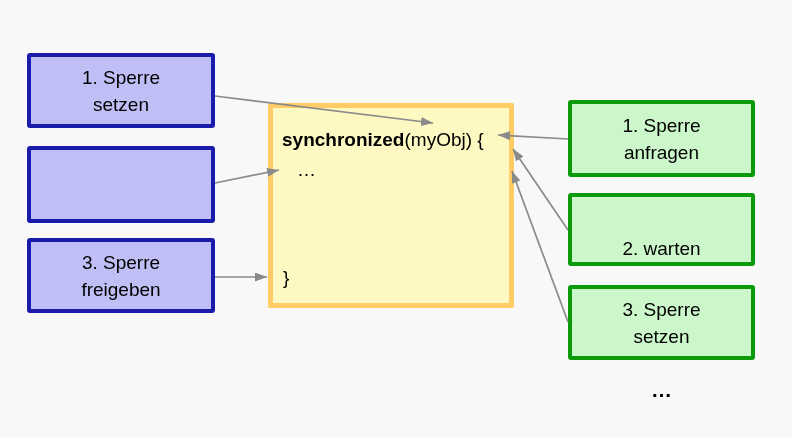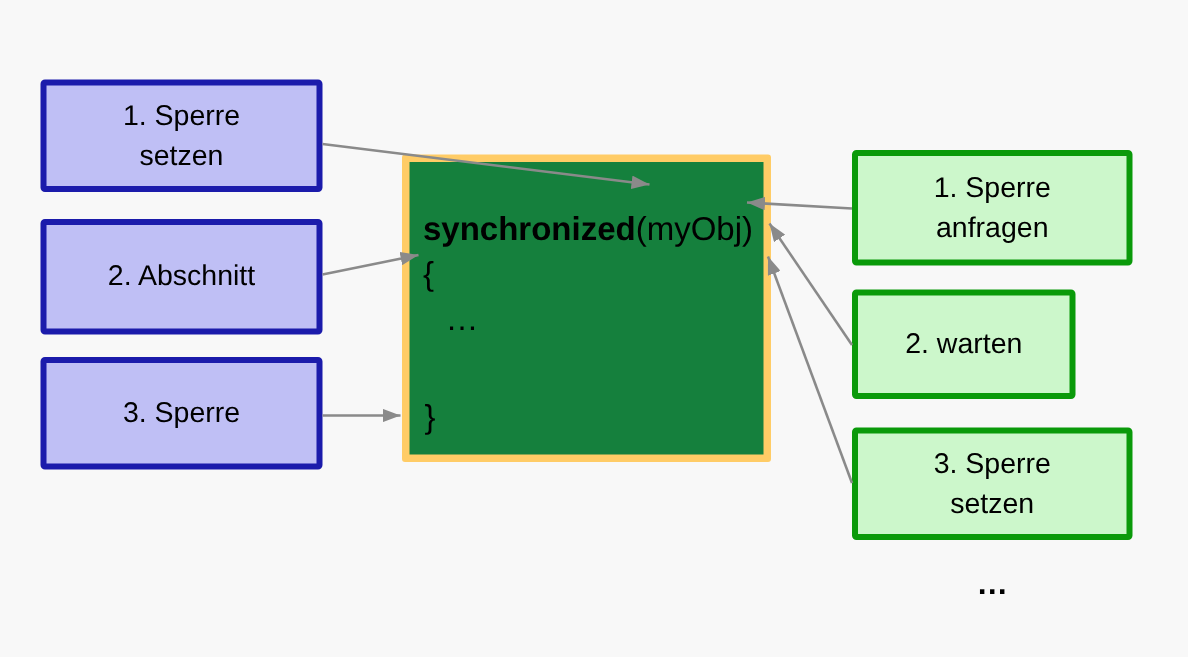--- a/index.html
+++ b/index.html
@@ -42,28 +42,28 @@
   .stepbox.green {
     background: #ccf7cb;
     border: 4px solid #0a9a0a;
     border-radius: 3px;
   }
   .codebox {
     position: absolute;
     left: 268px; top: 103px;
     width: 246px; height: 205px;
     box-sizing: border-box;
-    background: #15803d;
+    background: #fef9c3;
     border: 5px solid #ffcc66;
     border-radius: 2px;
     z-index: 2;
-    font-size: 22px;
+    font-size: 19px;
     line-height: 30px;
     color: #000000;
-    padding: 30px 0 0 9px;
+    padding: 17px 0 0 9px;
   }
   .codebox .indent { padding-left: 15px; }
   .codebox .brace-close {
     position: absolute;
     left: 10px; top: 155px;
     line-height: 30px;
   }
   .dots {
     position: absolute;
     z-index: 2;
@@ -91,39 +91,39 @@
     <line x1="568" y1="139" x2="498" y2="135" stroke="#8a8a8a" stroke-width="1.7" marker-end="url(#ah)"></line>
     <line x1="568" y1="230" x2="513" y2="149" stroke="#8a8a8a" stroke-width="1.7" marker-end="url(#ah)"></line>
     <line x1="568" y1="322" x2="512" y2="171" stroke="#8a8a8a" stroke-width="1.7" marker-end="url(#ah)"></line>
   </svg>
 
   <div class="stepbox blue" style="left:27px; top:53px; width:188px; height:75px;">
     <div>1. Sperre</div>
     <div>setzen</div>
   </div>
   <div class="stepbox blue" style="left:27px; top:146px; width:188px; height:77px;">
-    <div>2. Abschnitt</div>
   </div>
   <div class="stepbox blue" style="left:27px; top:238px; width:188px; height:75px;">
     <div>3. Sperre</div>
+    <div>freigeben</div>
   </div>
 
   <div class="codebox">
     <div>
       <span class="kw">synchronized</span><span>(myObj) {</span>
     </div>
     <div class="indent">…</div>
     <div class="brace-close">}</div>
   </div>
 
   <div class="stepbox green" style="left:568px; top:100px; width:187px; height:77px;">
     <div>1. Sperre</div>
     <div>anfragen</div>
   </div>
-  <div class="stepbox green" style="left:568px; top:193px; width:149px; height:73px;">
+  <div class="stepbox green" style="left:568px; top:193px; width:187px; height:73px;justify-content:flex-end;">
     <div>2. warten</div>
     <div></div>
   </div>
   <div class="stepbox green" style="left:568px; top:285px; width:187px; height:75px;">
     <div>3. Sperre</div>
     <div>setzen</div>
   </div>
 
   <div class="dots" style="left:568px; top:378px; width:187px;">…</div>
 

